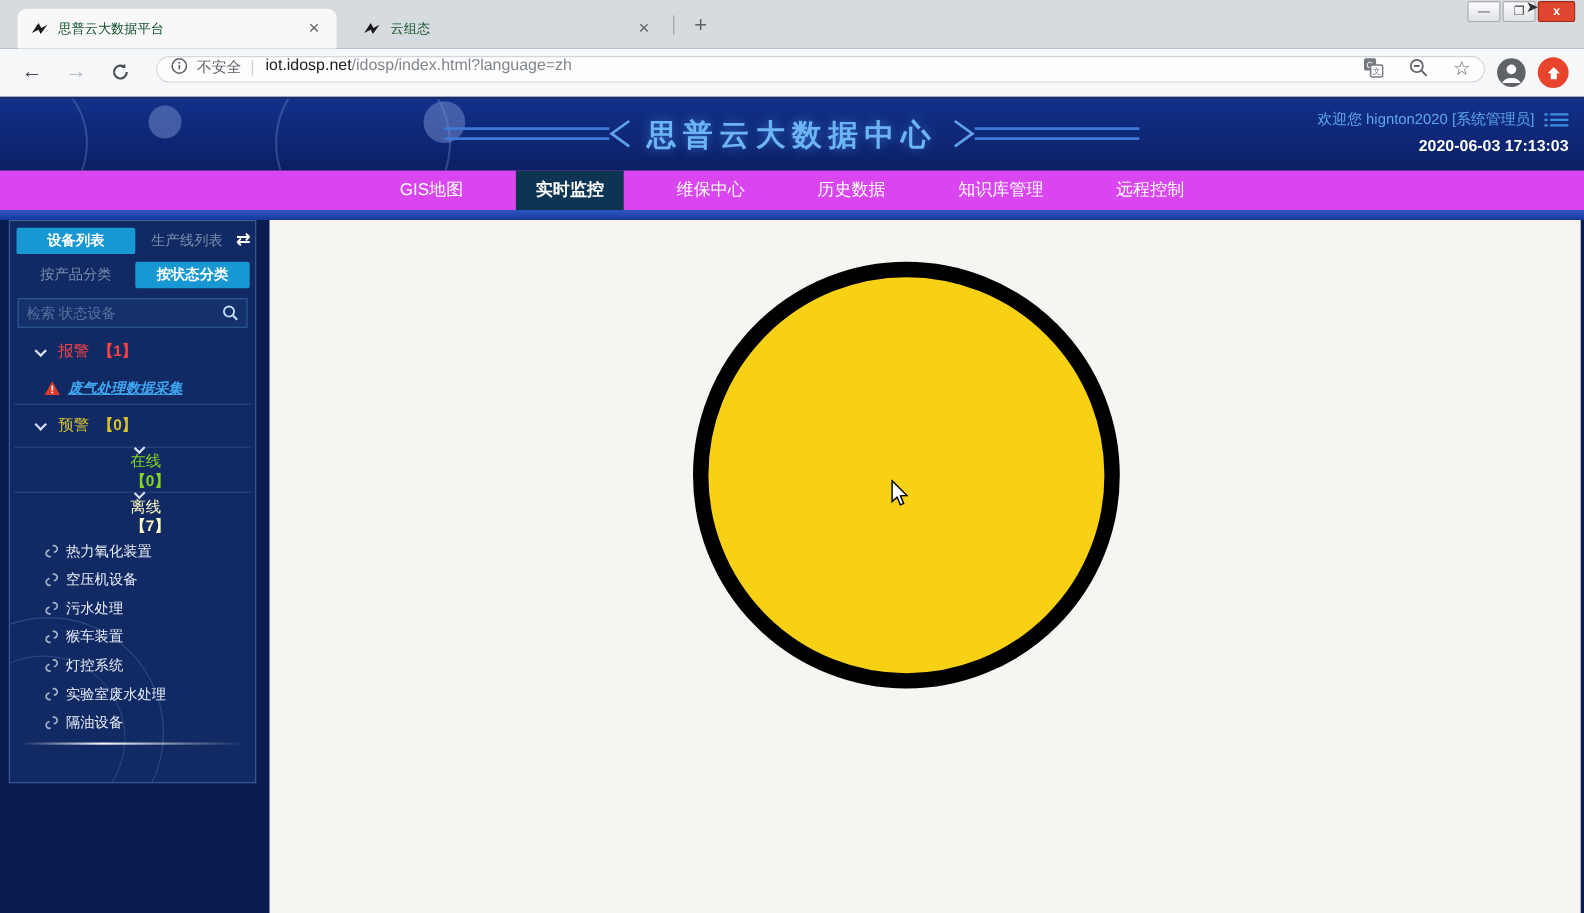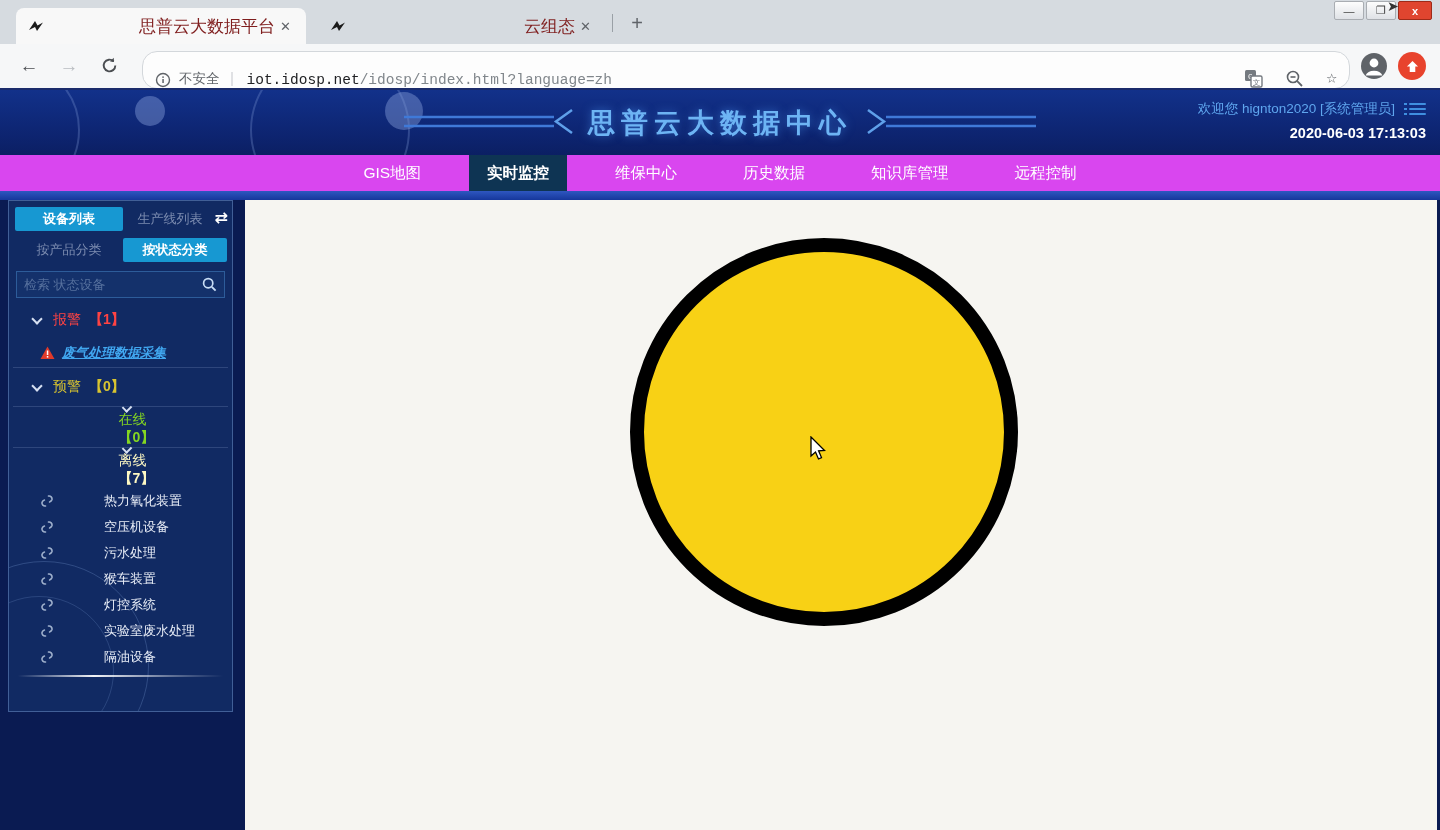--- a/index.html
+++ b/index.html
@@ -5,35 +5,35 @@
   * { margin:0; padding:0; box-sizing:border-box; }
   html,body { width:1440px; height:830px; overflow:hidden; }
   body { font-family:"Liberation Sans","DejaVu Sans",sans-serif; position:relative; background:#0a1b52; }
 
   
   .tabbar { position:absolute; left:0; top:0; width:1440px; height:44px; background:#d6dbe0; }
   .tab { position:absolute; top:8px; height:36px; display:flex; align-items:center; padding:0 10px 0 12px; }
   .tab.active { left:16px; width:290px; background:#f8f8f8; border-radius:8px 8px 0 0; }
   .tab.inactive { left:318px; width:288px; }
   .tab .favicon { width:16px; height:16px; margin-right:9px; flex:none; }
-  .tab .tab-title { font-size:17px; color:#7f1d1d; white-space:nowrap; overflow:hidden; flex:1;text-align:right; }
+  .tab .tab-title { font-size:12px; color:#14532d; white-space:nowrap; overflow:hidden; flex:1; }
   .tab .tab-close { font-size:13px; color:#5f6368; padding:2px 5px; cursor:default; }
   .tab-sep { position:absolute; left:612px; top:14px; width:1px; height:18px; background:#9aa0a6; }
   .newtab { position:absolute; left:622px; top:10px; width:30px; height:28px; text-align:center; font-size:20px; line-height:27px; color:#5f6368; }
   .winctl { position:absolute; right:8px; top:1px; display:flex; align-items:flex-start; }
   .winbtn { width:30px; height:19px; background:linear-gradient(#fdfdfd,#dfe2e6); border:1px solid #a9adb2; border-radius:2px; margin-left:2px;
             display:flex; align-items:center; justify-content:center; font-size:11px; color:#444; }
   .winbtn.close { width:34px; background:#e0452f; border-color:#9e2a18; color:#fff; font-weight:bold; position:relative; }
   .winbtn.close .ctl-cursor { position:absolute; left:-12px; top:-4px; font-size:14px; color:#333; }
 
   .toolbar { position:absolute; left:0; top:44px; width:1440px; height:44px; background:#f6f7f8; }
   .navbtn { position:absolute; top:9px; width:26px; height:26px; text-align:center; font-size:19px; line-height:26px; color:#4a4d51; }
   .navbtn.fwd { color:#b9bcc0; }
-  .urlpill { position:absolute; left:142px; top:7px; width:1208px; height:38px; background:#fdfdfd; border:1px solid #d3d7db; border-radius:15px;
-             display:flex; align-items:flex-end; padding:0 12px;font-family:Liberation Mono, monospace; }
+  .urlpill { position:absolute; left:142px; top:7px; width:1208px; height:24px; background:#fdfdfd; border:1px solid #d3d7db; border-radius:15px;
+             display:flex; align-items:flex-start; padding:0 12px; }
   .urlpill .sec { font-size:13.5px; color:#5f6368; margin:0 8px 0 8px; }
   .urlpill .sep { color:#d0d3d7; margin-right:10px; font-size:15px; }
   .urlpill .host { font-size:14.5px; color:#202124; }
   .urlpill .path { font-size:14.5px; color:#80868b; }
   .urlpill .spacer { flex:1; }
   .pill-icon { margin-left:22px; flex:none; display:flex; align-items:center; }
   .star { font-size:18px; color:#5f6368; }
   .avatar { position:absolute; right:52px; top:8px; }
   .updicon { position:absolute; right:14px; top:8px; width:28px; height:28px; border-radius:50%; background:#e8432d;
              display:flex; align-items:center; justify-content:center; }
@@ -79,21 +79,21 @@
 
   .tree { position:absolute; left:0; top:100px; width:100%; }
   .grp-hdr { height:38px; display:flex; align-items:center; padding-left:24px; }
   .grp-hdr.tall { height:40px;flex-direction:column; }
   .chev { width:8px; height:8px; border-left:2px solid #d7e0f2; border-bottom:2px solid #d7e0f2; transform:rotate(-45deg); margin-right:12px; margin-top:-3px; }
   .grp-label { font-size:14px; }
   .grp-count { font-size:14px; font-weight:bold; margin-left:8px; }
   .divider { height:1px; background:rgba(165,185,225,.20); margin:0 4px; }
   .alarm-item { height:28px; display:flex; align-items:center; padding-left:31px; }
   .alarm-link { font-size:13px; font-style:italic; font-weight:bold; text-decoration:underline; color:#41a7f0; margin-left:7px; }
-  .dev-item { height:26px; display:flex; align-items:center; padding-left:31px;gap:44px; }
+  .dev-item { height:26px; display:flex; align-items:center; padding-left:31px; }
   .dev-label { font-size:13px; color:#e8edf7; margin-left:6px; }
   .glowline { height:2px; margin-top:5px;
               background:linear-gradient(90deg,transparent 4%,rgba(255,255,255,.95) 38%,rgba(255,255,255,.35) 72%,transparent 96%); }
 
   .content { position:absolute; left:245px; top:0; width:1192px; height:630px; background:#f6f5f1; }
   .status-circle { position:absolute; left:385px; top:38px; width:388px; height:388px; border:14px solid #000; border-radius:50%; background:#f8d115; }
 
   .cursor { position:absolute; left:810px; top:436px; z-index:50; }
 
   .c-red   { color:#ff4343; }

